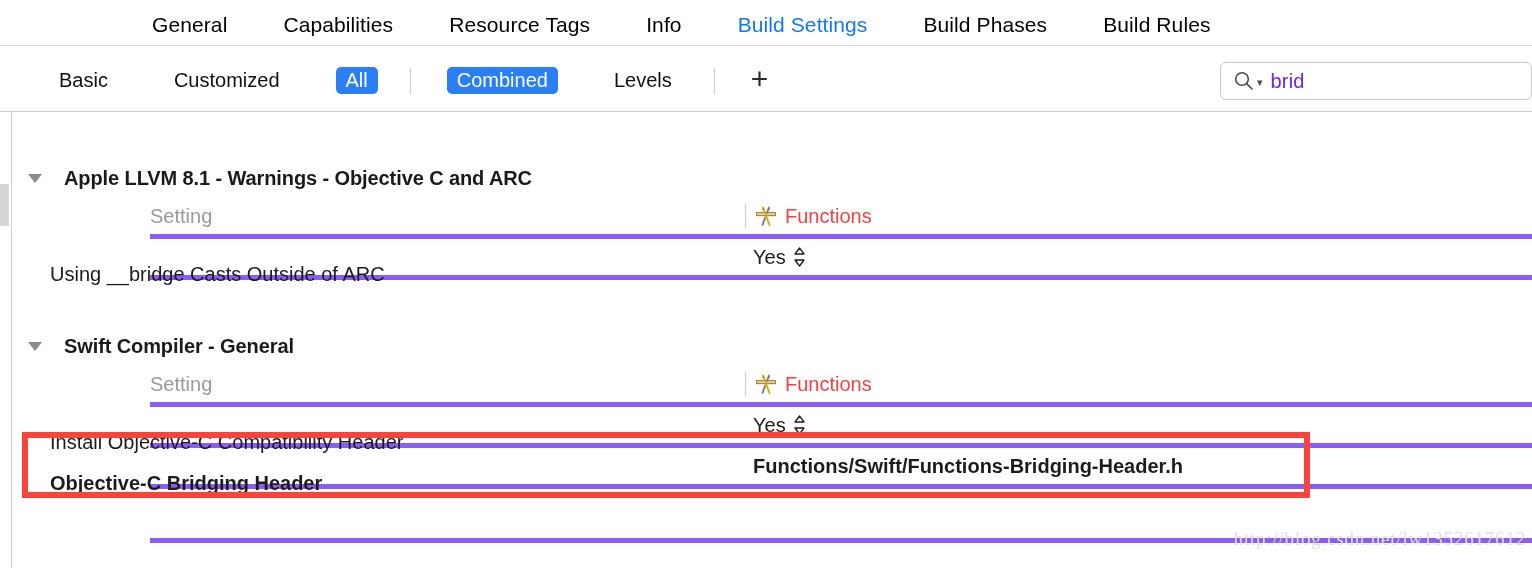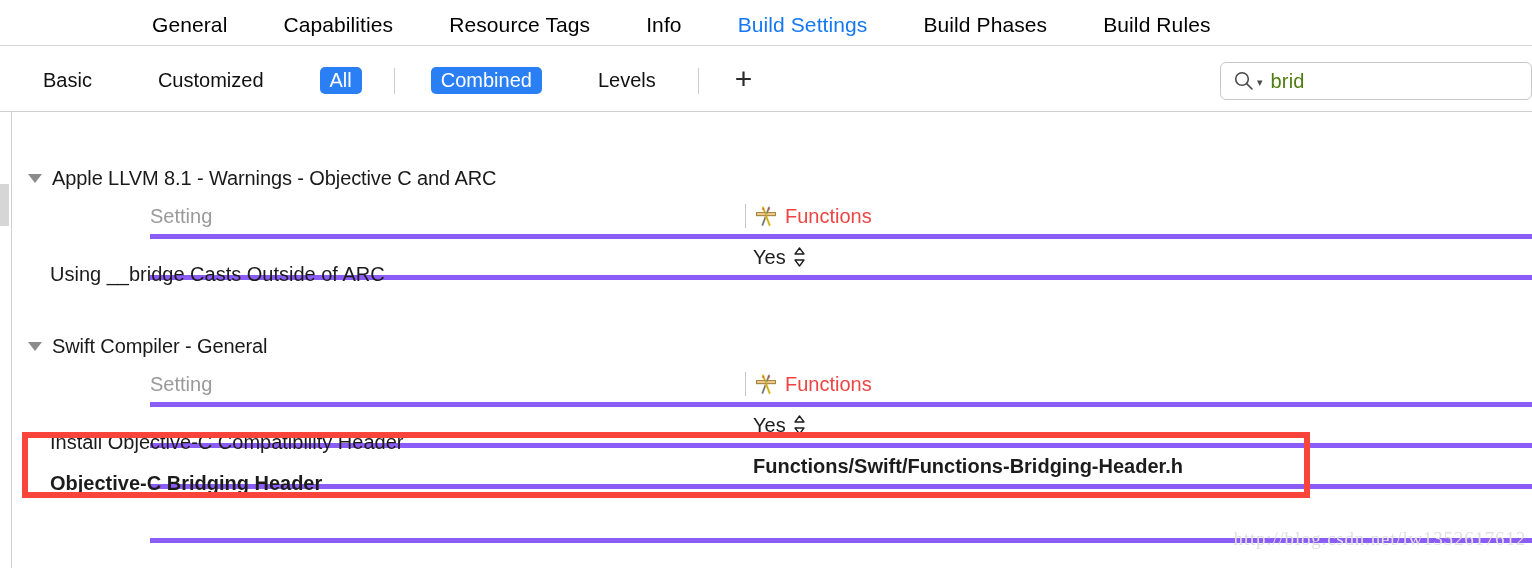--- a/index.html
+++ b/index.html
@@ -50,20 +50,21 @@
     height: 62px;
     background: #ffffff;
     border-bottom: 1px solid #cfcfcf;
     box-sizing: border-box;
   }
   .toolbar-inner {
     display: flex;
     align-items: center;
     height: 61px;
     padding-left: 33px;
+    margin-left: 16px;
   }
   .filter-btn {
     font-size: 20px;
     color: #111;
     margin-right: 46px;
     white-space: nowrap;
     padding: 2px 10px;
     border-radius: 5px;
     cursor: default;
   }
@@ -106,21 +107,21 @@
   }
   .search-icon { display: flex; align-items: center; margin-right: 8px; }
   .search-chevron {
     font-size: 11px;
     color: #4a4a4a;
     margin-left: 2px;
     margin-top: 3px;
   }
   .search-value {
     font-size: 20px;
-    color: #4d7c0f;
+    color: #6d28d9;
     letter-spacing: 0.2px;
   }
 
   
   .content {
     position: absolute;
     left: 0; top: 112px;
     width: 1532px;
     height: 456px;
     background: #ffffff;
@@ -152,24 +153,25 @@
   .disclosure {
     width: 0; height: 0;
     border-left: 7px solid transparent;
     border-right: 7px solid transparent;
     border-top: 9px solid #8b8b8b;
     margin-right: 10px;
     cursor: default;
   }
   .section-title {
     font-size: 20px;
-    font-weight: normal;
+    font-weight: bold;
     color: #1a1a1a;
     white-space: nowrap;
     letter-spacing: -0.1px;
+    margin-left: 12px;
   }
 
   .row {
     position: absolute;
     left: 150px;
     width: 1382px;
     height: 41px;
     box-sizing: border-box;
   }
   .row.sep-bottom { border-bottom: 5px solid #8b5cf6; }

